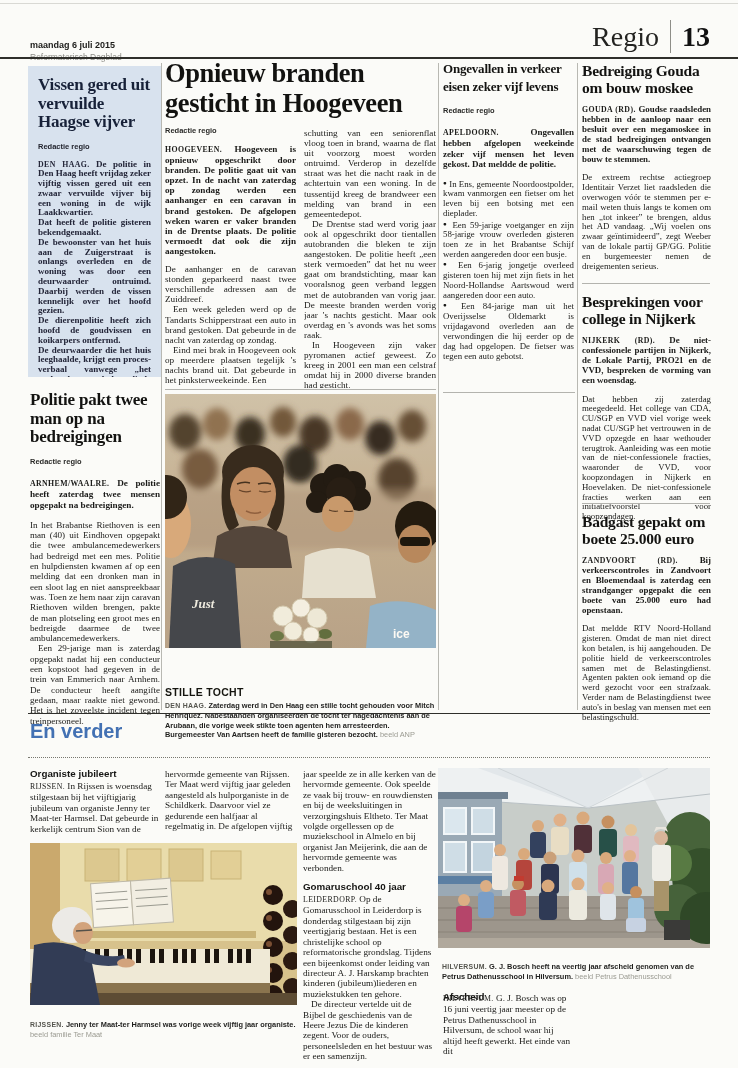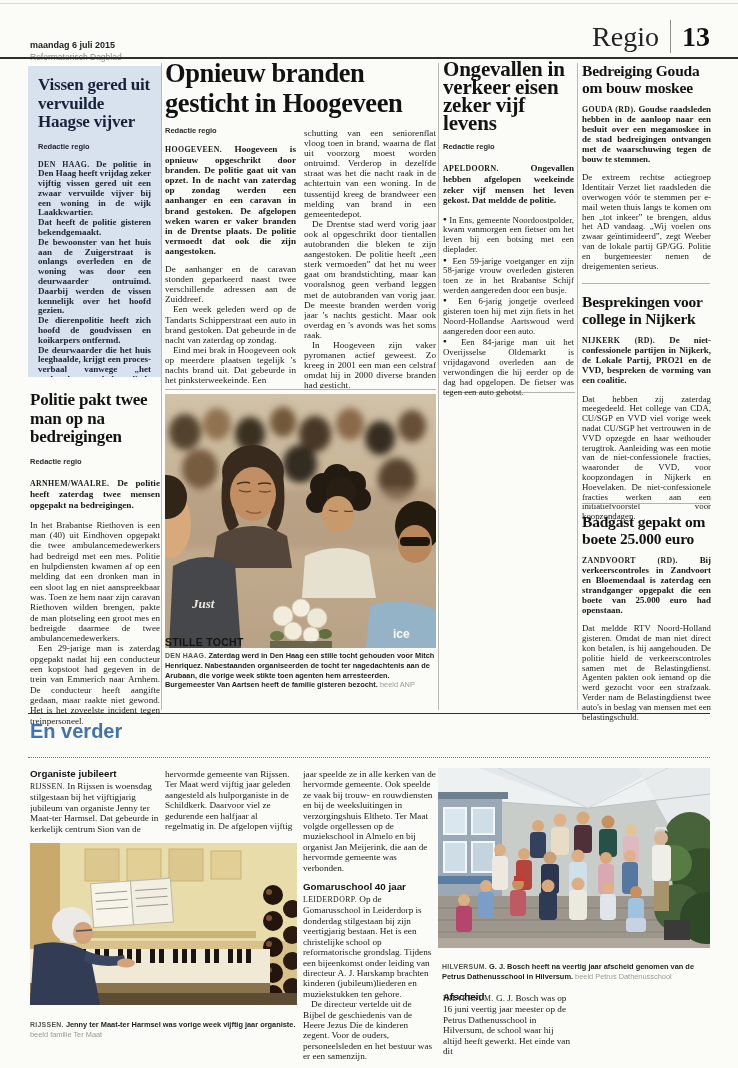--- a/index.html
+++ b/index.html
@@ -18,21 +18,21 @@
   .h-date  { font:bold 9px/11px "Liberation Sans", sans-serif; color:#1d1d1b; }
   .h-paper { font:8.5px/11px "Liberation Sans", sans-serif; color:#8e8e88; }
   .masthead { position:absolute; top:20px; right:28px; display:flex; align-items:center; }
   .m-section { font:400 28px/32px "Liberation Serif", serif; color:#232321; padding-right:11px; }
   .m-div { width:1px; height:33px; background:#8e8e88; }
   .m-page { font:bold 28px/32px "Liberation Serif", serif; color:#111; padding-left:11px; }
 
   
   .title { font-weight:bold; color:#131311; }
   .t17 { font-size:17px; line-height:18.5px; letter-spacing:-0.2px; }
-  .t16 { font-size:21px; line-height:18px; letter-spacing:-0.2px; }
+  .t16 { font-size:13px; line-height:18px; letter-spacing:-0.2px; }
   .t15 { font-size:15.5px; line-height:17px; letter-spacing:-0.2px; }
   .byline { font:bold 7.5px/9px "Liberation Sans", sans-serif; color:#2b2b29; margin-top:10px; }
   .dl { font-size:7.8px; letter-spacing:0.4px; }
   .lead { font-weight:bold; text-align:justify; }
   .jp { text-align:justify; }
   .ind { text-indent:8px; }
 
   
   .box { position:absolute; left:28px; top:66px; width:133px; height:311px;
          background:#d8e2ee; padding:10px 10px 8px; overflow:hidden; }
@@ -214,21 +214,21 @@
         <rect x="105" y="247" width="62" height="7" fill="#3d4432" opacity="0.7"></rect>
       </g>
       <g>
         <path d="M205 212 q32 -11 66 4 l0 38 -70 0z" fill="#8fb3cf"></path>
         <text x="228" y="244" font-size="12" font-weight="bold" fill="#ffffff" font-family="Liberation Sans, sans-serif">ice</text>
       </g>
       <rect width="271" height="254" fill="#e8b36a" opacity="0.07"></rect>
     </svg>
   </div>
 
-  <div class="abs" style="left:165px;top:626px;width:273px">
+  <div class="abs" style="left:165px;top:676px;width:273px">
     <div class="cap-label">STILLE TOCHT</div>
     <div class="cap" style="margin-top:3px">
       <span class="dlc">DEN HAAG.</span>
       <span>Zaterdag werd in Den Haag een stille tocht gehouden voor Mitch Henriquez. Nabestaanden organiseerden de tocht ter nagedachtenis aan de Arubaan, die vorige week stikte toen agenten hem arresteerden. Burgemeester Van Aartsen heeft de familie gisteren bezocht.</span>
       <span class="credit">beeld ANP</span>
     </div>
   </div>
 
   <div class="acc">
     <div class="title t16">Ongevallen in verkeer eisen zeker vijf levens</div>
@@ -243,21 +243,21 @@
   </div>
 
   <div class="ra" style="top:62px">
     <div class="title t15">Bedreiging Gouda om bouw moskee</div>
     <p class="lead"><span class="dl">GOUDA (RD).</span> <span>Goudse raadsleden hebben in de aanloop naar een besluit over een megamoskee in de stad bedreigingen ontvangen met de waarschuwing tegen de bouw te stemmen.</span></p>
     <p class="bp">De extreem rechtse actiegroep Identitair Verzet liet raadsleden die overwogen vóór te stemmen per e-mail weten thuis langs te komen om hen „tot inkeer” te brengen, aldus het AD vandaag. „Wij voelen ons zwaar geïntimideerd”, zegt Weeber van de lokale partij GP/GG. Politie en burgemeester nemen de dreigementen serieus.</p>
   </div>
   <div class="hrule gray" style="left:582px;top:283px;width:128px"></div>
   <div class="ra" style="top:293px">
     <div class="title t15">Besprekingen voor college in Nijkerk</div>
-    <p class="lead"><span class="dl">NIJKERK (RD).</span> <span>De niet-confessionele partijen in Nijkerk, de Lokale Partij, PRO21 en de VVD, bespreken de vorming van een coalitie.</span></p>
+    <p class="lead"><span class="dl">NIJKERK (RD).</span> <span>De niet-confessionele partijen in Nijkerk, de Lokale Partij, PRO21 en de VVD, bespreken de vorming van een woensdag.</span></p>
     <p class="bp">Dat hebben zij zaterdag meegedeeld. Het college van CDA, CU/SGP en VVD viel vorige week nadat CU/SGP het vertrouwen in de VVD opzegde en haar wethouder terugtrok. Aanleiding was een motie van de niet-confessionele fracties, waaronder de VVD, voor koopzondagen in Nijkerk en Hoevelaken. De niet-confessionele fracties werken aan een initiatiefvoorstel voor koopzondagen.</p>
   </div>
   <div class="hrule gray" style="left:582px;top:503px;width:128px"></div>
   <div class="ra" style="top:513px">
     <div class="title t15">Badgast gepakt om boete 25.000 euro</div>
     <p class="lead"><span class="dl">ZANDVOORT (RD).</span> <span>Bij verkeerscontroles in Zandvoort en Bloemendaal is zaterdag een strandganger opgepakt die een boete van 25.000 euro had openstaan.</span></p>
     <p class="bp">Dat meldde RTV Noord-Holland gisteren. Omdat de man niet direct kon betalen, is hij aangehouden. De politie hield de verkeerscontroles samen met de Belastingdienst. Agenten pakten ook iemand op die werd gezocht voor een strafzaak. Verder nam de Belastingdienst twee auto's in beslag van mensen met een belastingschuld.</p>
   </div>
 
   <div class="hrule" style="left:28px;top:713px;width:682px"></div>

